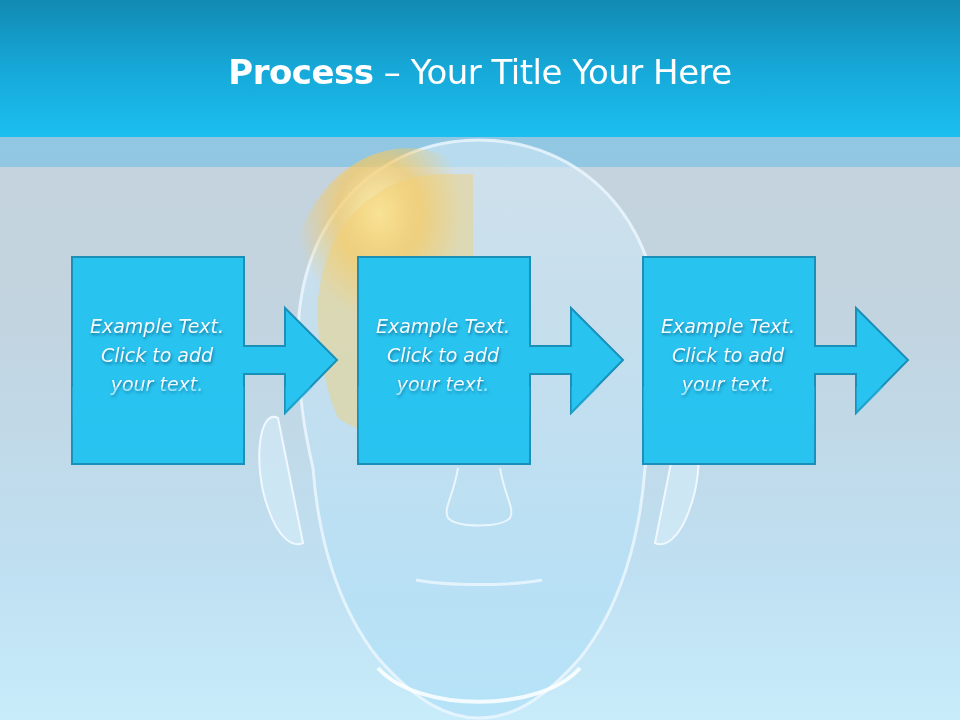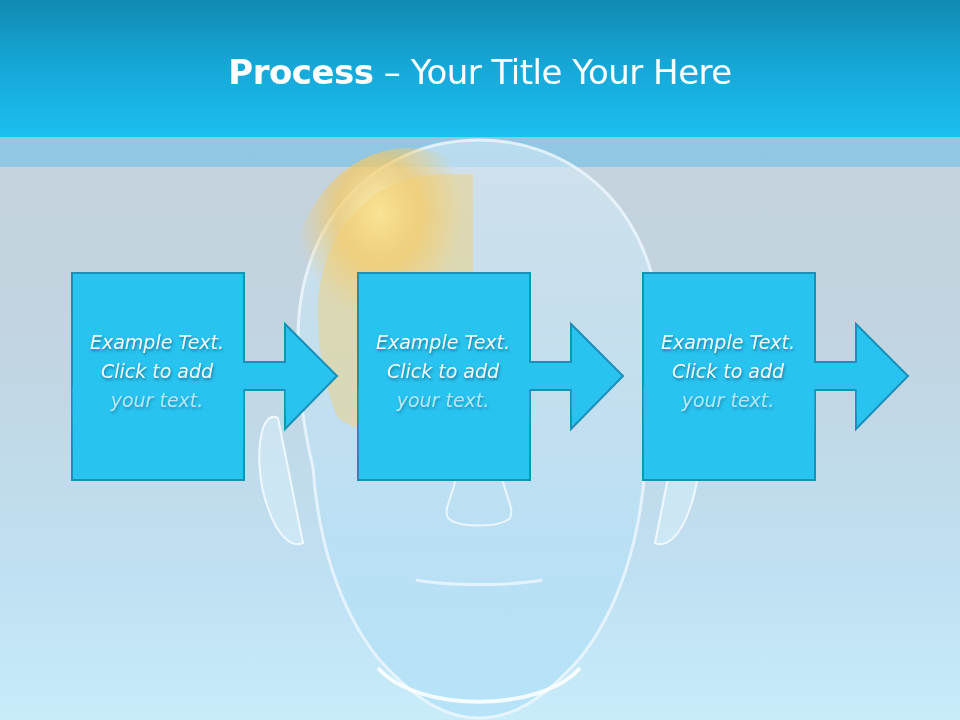--- a/index.html
+++ b/index.html
@@ -8,21 +8,21 @@
       background: linear-gradient(180deg, #c6d2da 0%, #c2d4e0 45%, #bfe0f2 80%, #c8ecfa 100%); }
     .header { position: absolute; left: 0; top: 0; width: 960px; height: 137px;
       background: linear-gradient(180deg, #118ab2 0%, #16a8d8 50%, #1bbff0 100%); }
     .title { position: absolute; left: 0; top: 52px; width: 960px; text-align: center;
       color: #ffffff; font-size: 34px; font-family: "DejaVu Sans", sans-serif; letter-spacing: -0.5px; }
     .title b { font-weight: bold; }
     .title .rest { font-weight: normal; }
     .band { position: absolute; left: 0; top: 137px; width: 960px; height: 30px;
       background: rgba(130, 195, 228, 0.75); }
     .head { position: absolute; left: 258px; top: 138px; width: 442px; height: 582px; }
-    .step { position: absolute; top: 272px; width: 340px; height: 210px; padding-left: 24px; }
+    .step { position: absolute; top: 256px; width: 340px; height: 210px; padding-left: 24px; }
     .step svg { position: absolute; left: 0; top: 0; overflow: visible; }
     .step-text { position: absolute; left: 0; top: 56px; width: 172px; text-align: center;
       color: #f4fbff; font-style: italic; font-size: 19px; line-height: 29px;
       font-family: "DejaVu Sans", sans-serif; text-shadow: 1px 2px 3px rgba(0, 60, 90, 0.55); }
     .reflect { position: absolute; top: 467px; width: 340px; height: 80px; opacity: 0.45;
       transform: scaleY(-1); transform-origin: top;
       -webkit-mask-image: linear-gradient(180deg, rgba(0,0,0,0) 0%, rgba(0,0,0,0.9) 100%);
       mask-image: linear-gradient(180deg, rgba(0,0,0,0) 0%, rgba(0,0,0,0.9) 100%); overflow: hidden; }
   </style>
 </head>

